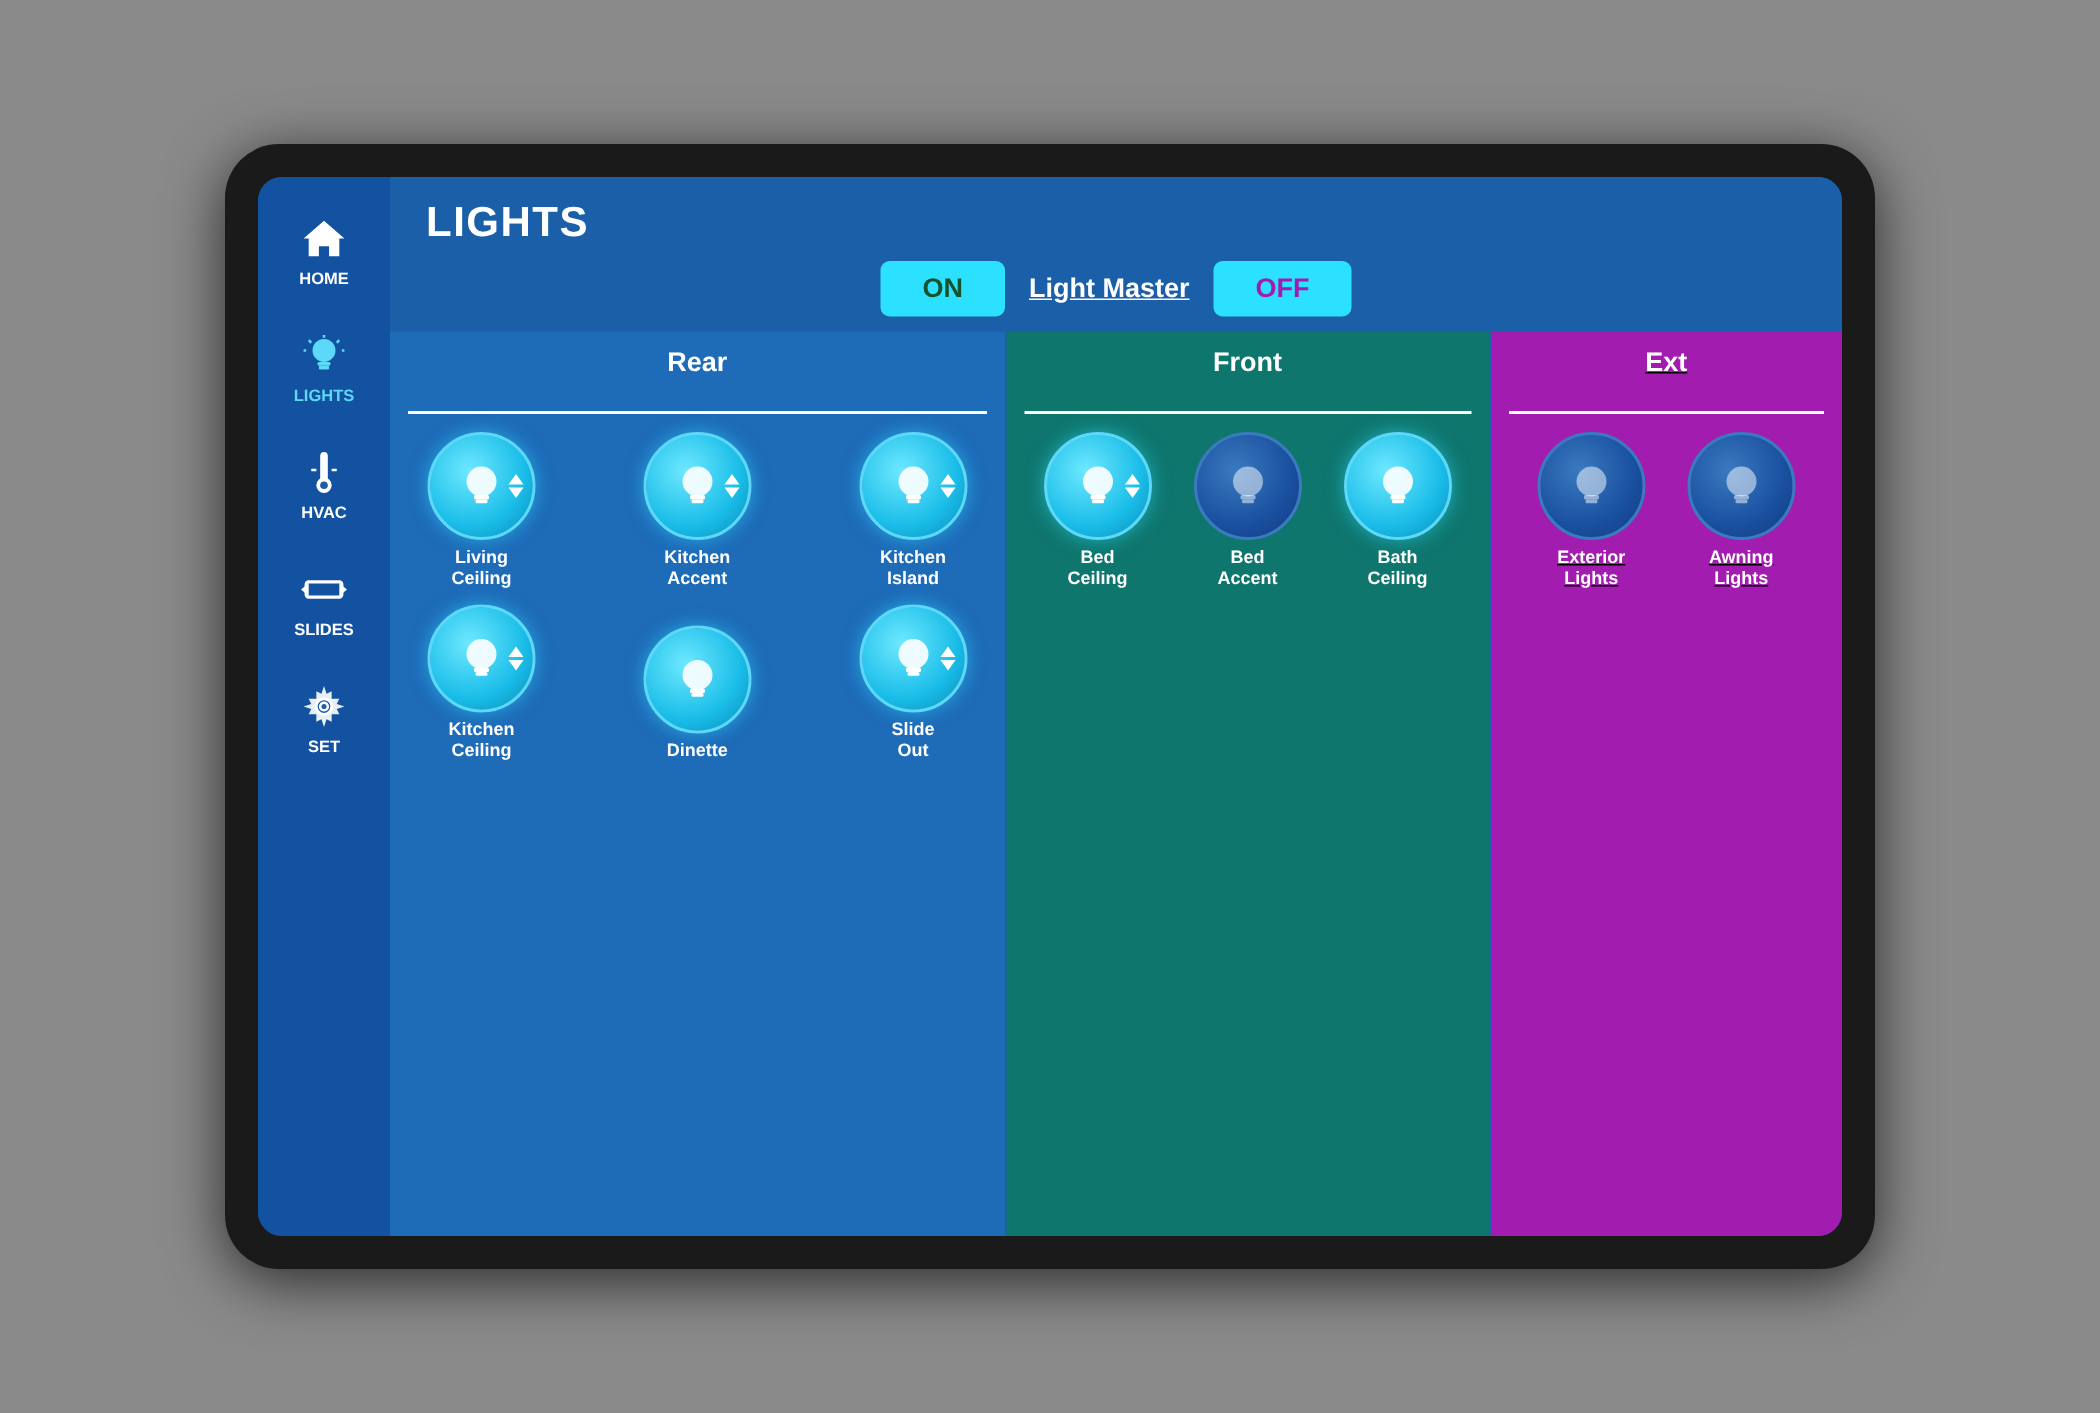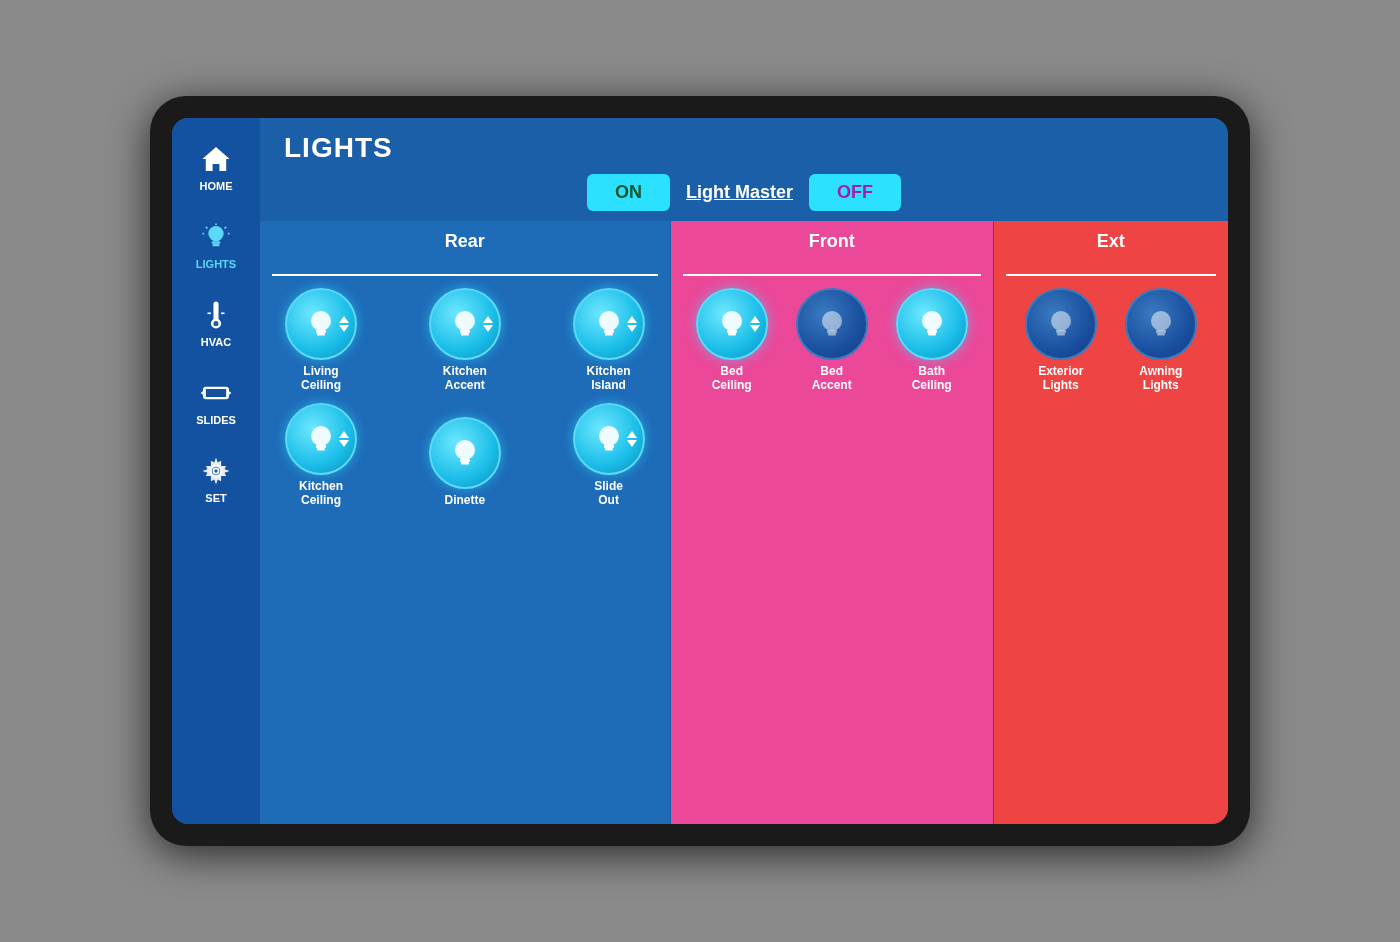--- a/index.html
+++ b/index.html
@@ -120,26 +120,27 @@
       align-items: center;
       padding: 10px 12px;
     }
     .section-rear {
       flex: 2.2;
       background: #1e6bb8;
       border-right: 1px solid #1a5fa8;
     }
     .section-front {
       flex: 1.7;
-      background: #ec4899;
+      background: #0f766e;
       border-right: 1px solid #1a5fa8;
     }
     .section-ext {
       flex: 1.2;
-      background: #ef4444;
+      background: #a21caf;
+      text-decoration: underline;
     }
     .section-title {
       color: white;
       font-size: 18px;
       font-weight: bold;
       margin-bottom: 6px;
       border-bottom: 2px solid white;
       padding-bottom: 22px;
       width: 100%;
       text-align: center;

